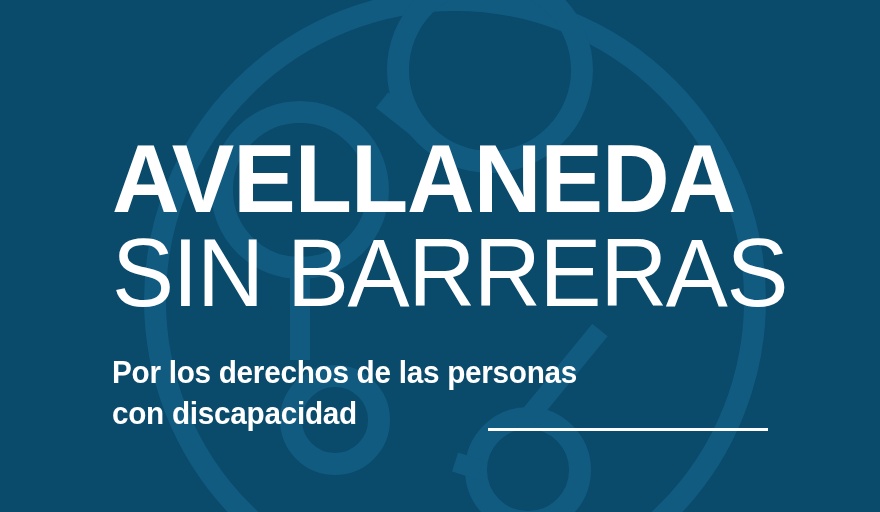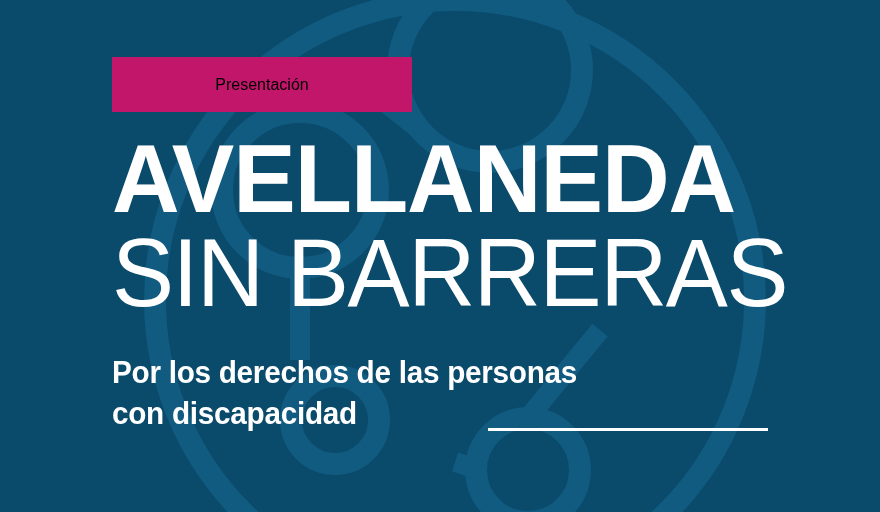--- a/index.html
+++ b/index.html
@@ -123,23 +123,20 @@
     </g>
     <g clip-path="url(#slideclip)" stroke="#115a80" stroke-width="20" stroke-linecap="butt">
 
       <line x1="300" y1="268" x2="300" y2="360"></line>
       <line x1="528" y1="418" x2="600" y2="330"></line>
       <line x1="455" y1="462" x2="480" y2="470"></line>
       <line x1="382" y1="100" x2="420" y2="130"></line>
     </g>
   </svg>
 
-  <div id="badge" style="background: rgb(194, 22, 107);">
-    <span>Presentación</span>
-  </div>
 
   <div id="headline-1" style="color: rgb(255, 255, 255); display: inline-block; transform-origin: left center; transform: scaleX(0.9754);">AVELLANEDA</div>
 
   <div id="headline-2" style="color: rgb(255, 255, 255); display: inline-block; transform-origin: left center; transform: scaleX(0.9686);">SIN BARRERAS</div>
 
   <div id="subtitle" style="color: rgb(255, 255, 255); transform-origin: left top; transform: scaleX(0.9286);">
     <span class="subtitle-line">Por los derechos de las personas</span>
     <span class="subtitle-line">con discapacidad</span>
   </div>
 

